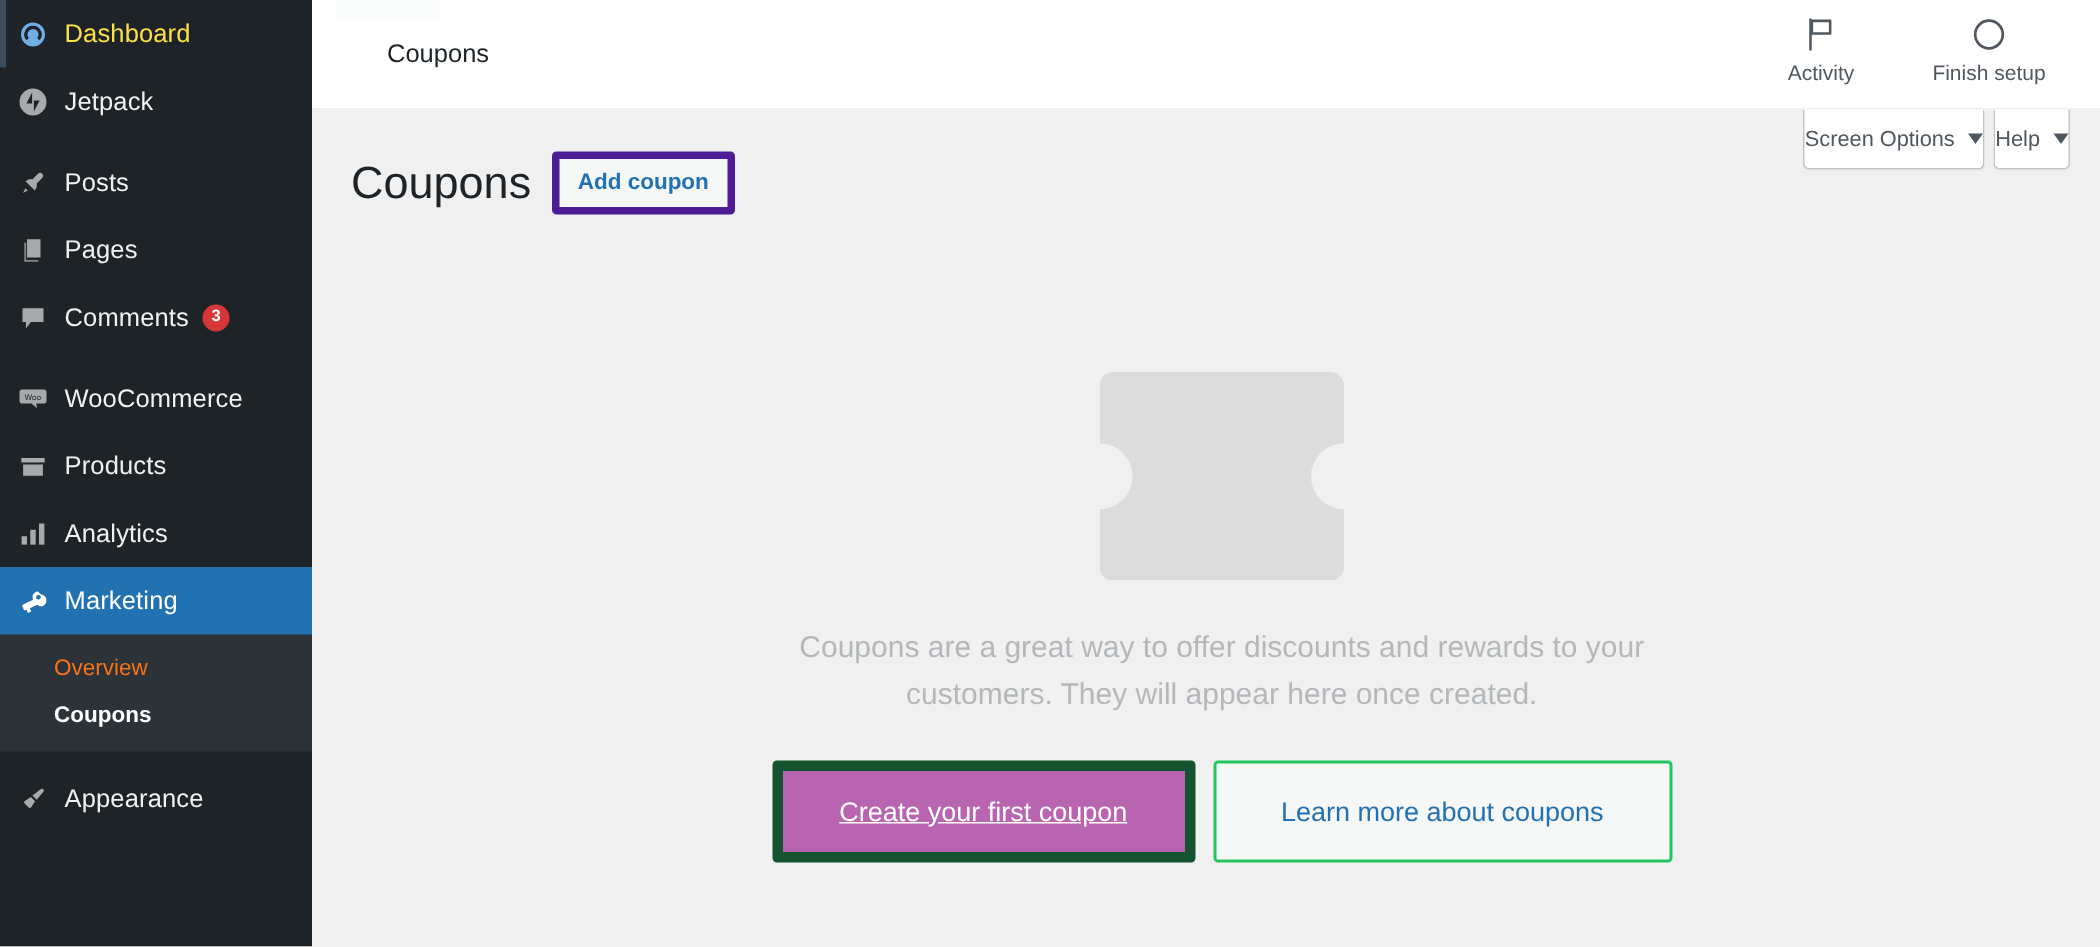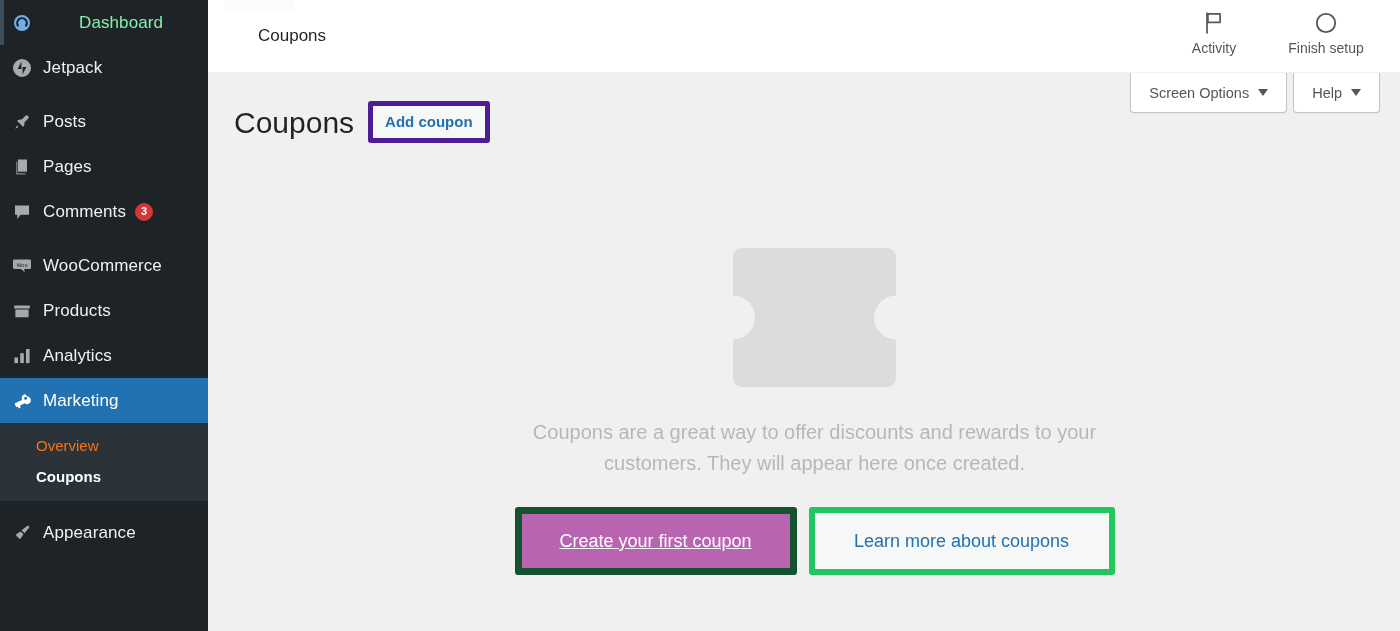--- a/index.html
+++ b/index.html
@@ -57,22 +57,21 @@
     padding-left: 3px;
   }
 
   .menu-item .mi-label {
     font-size: 17px;
     letter-spacing: 0.1px;
   }
 
   
   .menu-item.hovered {
-    color: #86efac;
-    gap: 36px;
+    color: #fde047;
   }
   .menu-item.hovered::before {
     content: "";
     position: absolute;
     left: 0; top: 0; bottom: 0;
     width: 4px;
     background: #3c4e5c;
   }
   .menu-item.hovered svg { fill: #72aee6; }
 
@@ -202,21 +201,21 @@
     display: flex;
     gap: 6px;
     z-index: 10;
   }
   .meta-btn {
     background: #fff;
     border: 1px solid #c3c4c7;
     border-top: none;
     border-radius: 0 0 4px 4px;
     height: 40px;
-    padding: 0 18px;
+    padding: 0 0;
     font-size: 14.5px;
     color: #50575e;
     font-family: inherit;
     display: flex;
     align-items: center;
     gap: 9px;
     cursor: pointer;
     box-shadow: 0 1px 1px rgba(0,0,0,0.04);
   }
   .caret {
@@ -299,21 +298,21 @@
     font-size: 18px;
     padding: 0 26px;
     height: 68px;
     min-width: 282px;
     cursor: pointer;
     font-family: inherit;
     text-decoration: underline;
   }
   .btn-secondary {
     background: #f6f7f7;
-    border: 6px solid #22c55e;
+    border: 2px solid #22c55e;
     color: #2271b1;
     border-radius: 3px;
     font-size: 18px;
     padding: 0 26px;
     height: 68px;
     min-width: 306px;
     cursor: pointer;
     font-family: inherit;
   }
 </style>

